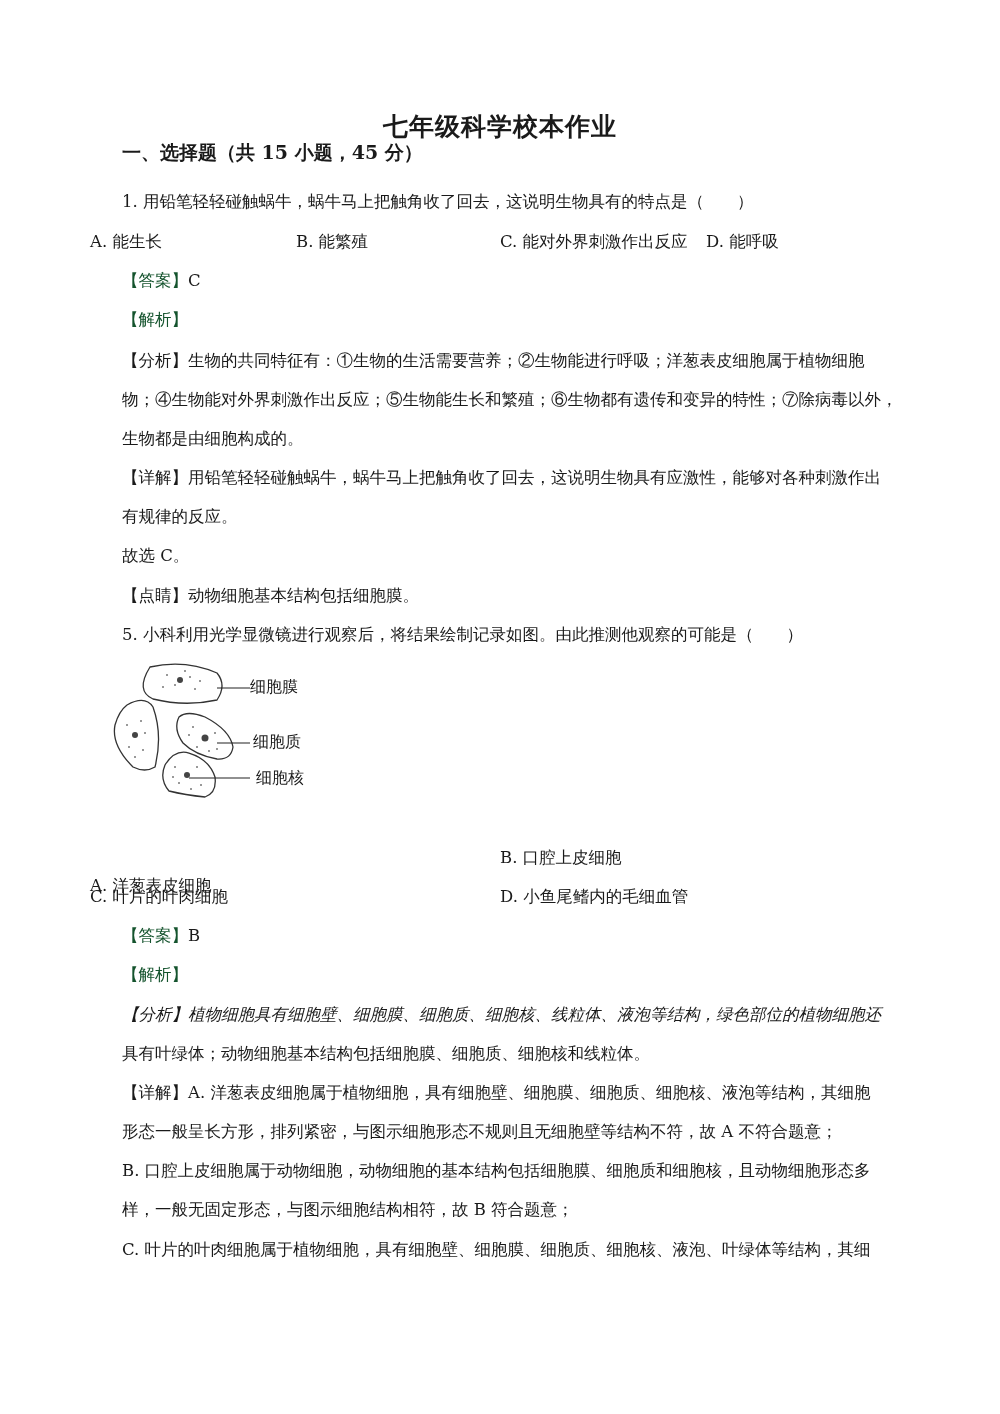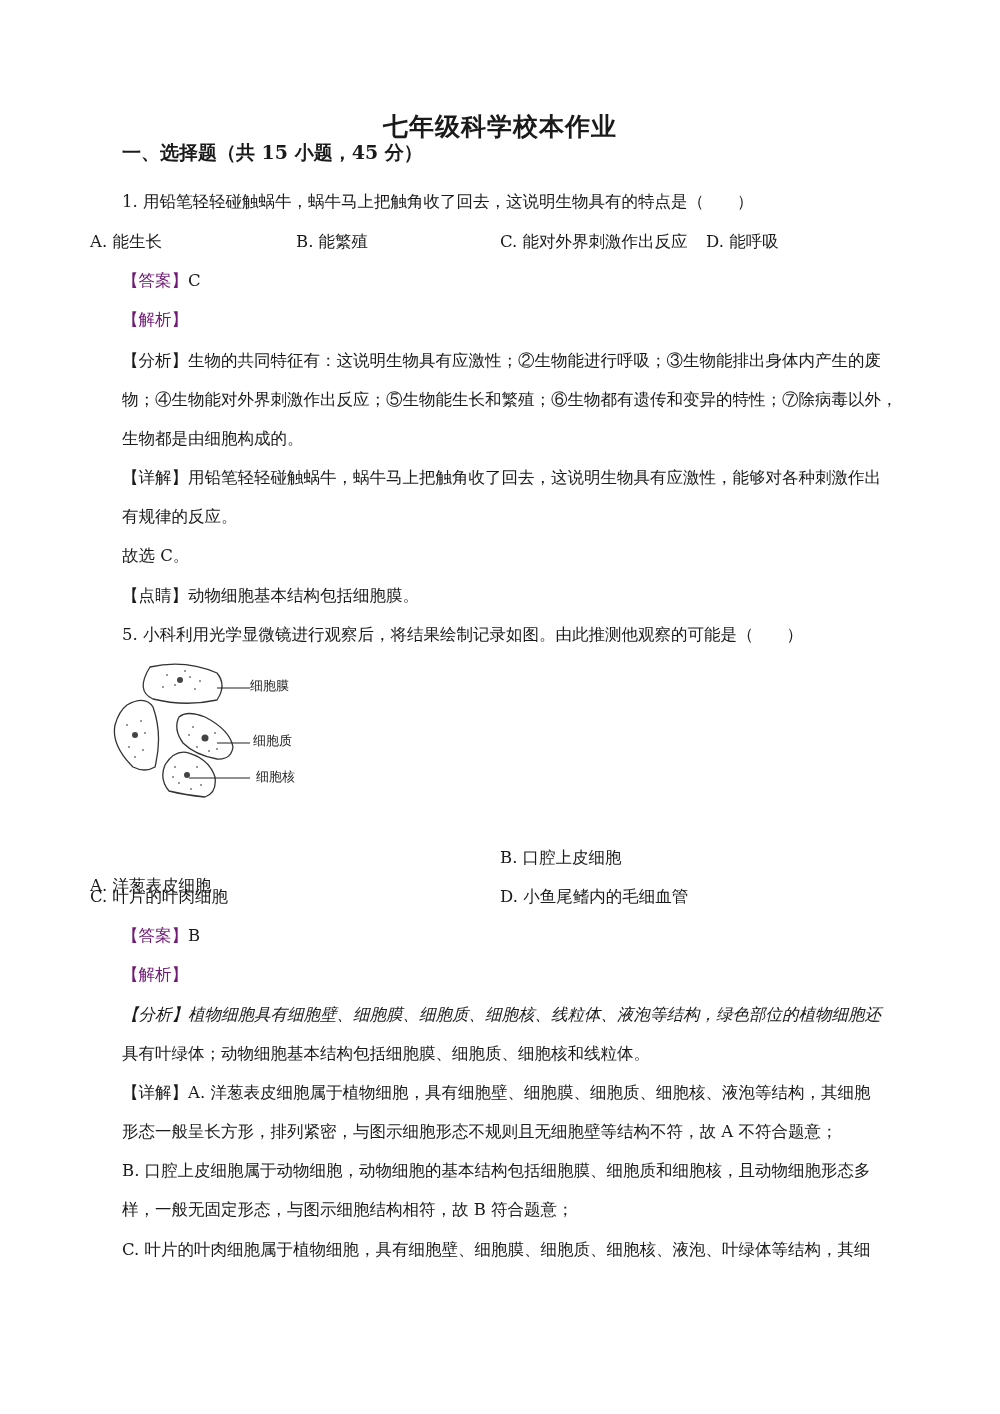--- a/index.html
+++ b/index.html
@@ -14,43 +14,43 @@
   }
   .section {
     position: absolute; left: 90px; top: 140px;
     font-size: 19px; font-weight: bold; margin-left: 32px;
   }
   .line {
     position: absolute; left: 90px; font-size: 16.5px; white-space: nowrap;
     line-height: 22px;
     margin-left: 32px;
   }
-  .blue { color: #701a75; }
+  .blue { color: #14532d; }
   .opt { position: absolute; font-size: 16.5px; white-space: nowrap; line-height: 22px; }
   .figure { position: absolute; left: 105px; top: 655px; width: 220px; height: 180px; }
-  .fig-label { position: absolute; font-size: 13px; font-family: "DejaVu Sans", "Liberation Sans", sans-serif; }
+  .fig-label { position: absolute; font-size: 16px; font-family: "DejaVu Sans", "Liberation Sans", sans-serif; }
 </style>
 </head>
 <body>
 
 <div class="title">七年级科学校本作业</div>
 <div class="section">一、选择题（共 15 小题，45 分）</div>
 
 <div class="line" style="top:191px;">1. 用铅笔轻轻碰触蜗牛，蜗牛马上把触角收了回去，这说明生物具有的特点是（　　）</div>
 <div class="opt" style="left:90px; top:231px;">A. 能生长</div>
 <div class="opt" style="left:296px; top:231px;">B. 能繁殖</div>
 <div class="opt" style="left:500px; top:231px;">C. 能对外界刺激作出反应</div>
 <div class="opt" style="left:706px; top:231px;">D. 能呼吸</div>
 
 <div class="line" style="top:270px;">
   <span class="blue">【答案】</span><span>C</span>
 </div>
 <div class="line blue" style="top:309px;">【解析】</div>
 
-<div class="line" style="top:350px;">【分析】生物的共同特征有：这说明生物具有应激性；②生物能进行呼吸；③生物能排出身体内产生的废</div>
+<div class="line" style="top:350px;">【分析】生物的共同特征有：①生物的生活需要营养；②生物能进行呼吸；洋葱表皮细胞属于植物细胞</div>
 <div class="line" style="top:389px;">物；④生物能对外界刺激作出反应；⑤生物能生长和繁殖；⑥生物都有遗传和变异的特性；⑦除病毒以外，</div>
 <div class="line" style="top:428px;">生物都是由细胞构成的。</div>
 
 <div class="line" style="top:467px;">【详解】用铅笔轻轻碰触蜗牛，蜗牛马上把触角收了回去，这说明生物具有应激性，能够对各种刺激作出</div>
 <div class="line" style="top:506px;">有规律的反应。</div>
 <div class="line" style="top:545px;">故选 C。</div>
 <div class="line" style="top:585px;">【点睛】动物细胞基本结构包括细胞膜。</div>
 
 <div class="line" style="top:624px;">5. 小科利用光学显微镜进行观察后，将结果绘制记录如图。由此推测他观察的可能是（　　）</div>
 

